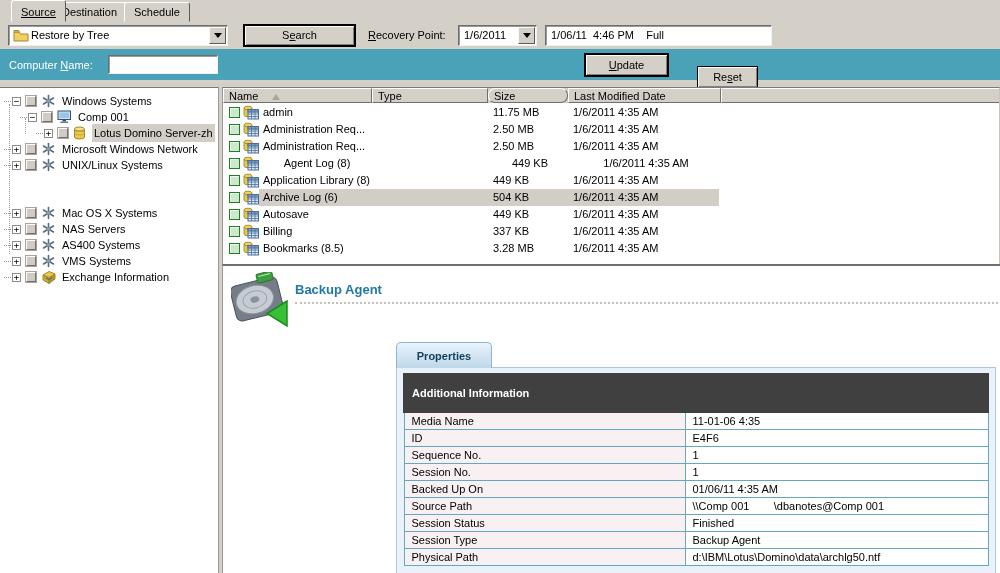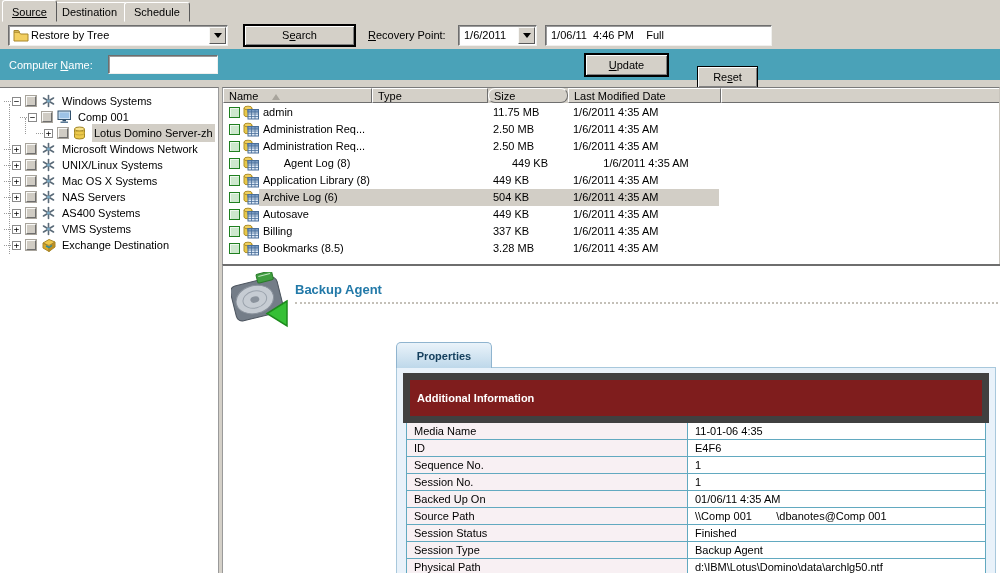--- a/index.html
+++ b/index.html
@@ -68,34 +68,34 @@
   
   #disk-icon { position:absolute; left:8px; top:6px; }
   #detail-title { position:absolute; left:72px; top:16px; font-size:13px; font-weight:bold; color:#2279a8; }
   #detail-rule { position:absolute; left:72px; right:2px; top:36px; border-top:2px dotted #c4c0b8; }
   #prop-tab { position:absolute; left:173px; top:76px; width:96px; height:26px; z-index:2;
     background:linear-gradient(#eaf3fa,#bed8ea); border:1px solid #8fb4cf; border-bottom:none;
     border-radius:5px 5px 0 0; text-align:center; padding-top:7px; font-weight:bold; color:#16405e; }
   #tab-panel { position:absolute; left:173px; top:101px; width:600px; height:208px;
     background:#e9f2fa; border:1px solid #a8c8dc; }
   #prop-table { position:absolute; left:6px; top:5px; width:586px; border-collapse:collapse; font-size:11px; }
-  #prop-table .sec-hdr td { background:#7f1d1d; color:#fff; font-weight:bold; padding:12px 7px; border:7px solid #404040; }
+  #prop-table .sec-hdr td { background:#404040; color:#fff; font-weight:bold; padding:12px 7px; border:2px solid #404040; }
   #prop-table td { border:1px solid #62a9c0; padding:2px 7px; height:15px; background:#fff; white-space:pre; }
   #prop-table td.plabel { background:#f8f0f3; width:281px; }
   
   .abs { position:absolute; }
   .nosel { cursor:default; }
 </style>
 </head>
 <body>
 
 <div class="app">
 
   <div class="tabbar">
-    <div class="tab active nosel" style="left:2px;text-decoration:underline;"><span>Source</span></div>
+    <div class="tab active nosel" style="left:11px;text-decoration:underline;"><span>Source</span></div>
     <div class="tab nosel" style="left:52px;"><span>Destination</span></div>
     <div class="tab nosel" style="left:124px;"><span>Schedule</span></div>
   </div>
 
   <div class="combo nosel" style="left:8px; top:25px; width:220px; height:21px;">
     <svg class="abs" style="left:4px; top:3px;" width="16" height="13" viewBox="0 0 16 13">
       <path d="M1 3 h5 l1.5 2 H15 v7 H1 z" fill="#f2cf62" stroke="#a8872a"></path>
       <path d="M1 3 v-1.5 h4.5 l1 1.5 z" fill="#f7dd85" stroke="#a8872a"></path>
     </svg>
     <span class="ctext">Restore by Tree</span>
@@ -164,21 +164,21 @@
               <circle cx="7.5" cy="7" r="1.6" fill="#7aa9c4"></circle>
             </svg></span><span class="tlabel">Microsoft Windows Network</span></div>
         <div class="tree-row" style="padding-left: 4px;"><span class="stub"></span><span class="expander">+</span><span class="tcheck"></span><span class="ticon"><svg width="15" height="14" viewBox="0 0 15 14">
               <g stroke="#5a6a78" stroke-width="1.6" stroke-linecap="round">
                 <line x1="7.5" y1="1.5" x2="7.5" y2="12.5"></line>
                 <line x1="2.5" y1="4" x2="12.5" y2="10"></line>
                 <line x1="12.5" y1="4" x2="2.5" y2="10"></line>
               </g>
               <circle cx="7.5" cy="7" r="1.6" fill="#7aa9c4"></circle>
             </svg></span><span class="tlabel">UNIX/Linux Systems</span></div>
-        <div class="tree-row" style="padding-left: 4px;"><span class="stub"></span><span class="expander">+</span><span class="tcheck"></span><span class="ticon"><svg width="15" height="14" viewBox="0 0 15 14">
+        <div class="tree-row" style="padding-left: 4px; margin-top: 32px;"><span class="stub"></span><span class="expander">+</span><span class="tcheck"></span><span class="ticon"><svg width="15" height="14" viewBox="0 0 15 14">
               <g stroke="#5a6a78" stroke-width="1.6" stroke-linecap="round">
                 <line x1="7.5" y1="1.5" x2="7.5" y2="12.5"></line>
                 <line x1="2.5" y1="4" x2="12.5" y2="10"></line>
                 <line x1="12.5" y1="4" x2="2.5" y2="10"></line>
               </g>
               <circle cx="7.5" cy="7" r="1.6" fill="#7aa9c4"></circle>
             </svg></span><span class="tlabel">Mac OS X Systems</span></div>
         <div class="tree-row" style="padding-left: 4px;"><span class="stub"></span><span class="expander">+</span><span class="tcheck"></span><span class="ticon"><svg width="15" height="14" viewBox="0 0 15 14">
               <g stroke="#5a6a78" stroke-width="1.6" stroke-linecap="round">
                 <line x1="7.5" y1="1.5" x2="7.5" y2="12.5"></line>
@@ -201,21 +201,21 @@
                 <line x1="2.5" y1="4" x2="12.5" y2="10"></line>
                 <line x1="12.5" y1="4" x2="2.5" y2="10"></line>
               </g>
               <circle cx="7.5" cy="7" r="1.6" fill="#7aa9c4"></circle>
             </svg></span><span class="tlabel">VMS Systems</span></div>
         <div class="tree-row" style="padding-left: 4px;"><span class="stub"></span><span class="expander">+</span><span class="tcheck"></span><span class="ticon"><svg width="16" height="14" viewBox="0 0 16 14">
               <path d="M2 5 l6-3.5 6 2.5 -6 3.5 z" fill="#f0c84a" stroke="#a8872a"></path>
               <path d="M2 5 v5 l6 3.5 v-5 z" fill="#d8a828" stroke="#a8872a"></path>
               <path d="M14 4 v5 l-6 4.5 v-5 z" fill="#c09020" stroke="#a8872a"></path>
               <path d="M5 8 l3 1.5 3-2" stroke="#2d8c9e" stroke-width="1.4" fill="none"></path>
-            </svg></span><span class="tlabel">Exchange Destination</span></div>
+            </svg></span><span class="tlabel">Exchange Information</span></div>
       </div>
     <div class="vline" style="left:9px;  top:16px; height:150px;"></div>
     <div class="vline" style="left:25px; top:30px; height:16px;"></div>
   </div>
 
   <div class="panel nosel" id="list-panel">
     <div class="list-header">
         <div class="lh-cell" style="left: 0px; width: 149px;"><span>Name</span><span class="sort-up"></span></div>
         <div class="lh-cell" style="left: 149px; width: 116px;"><span>Type</span></div>
         <div class="lh-cell" style="left: 265px; width: 80px; border-radius: 7px;"><span>Size</span></div>

